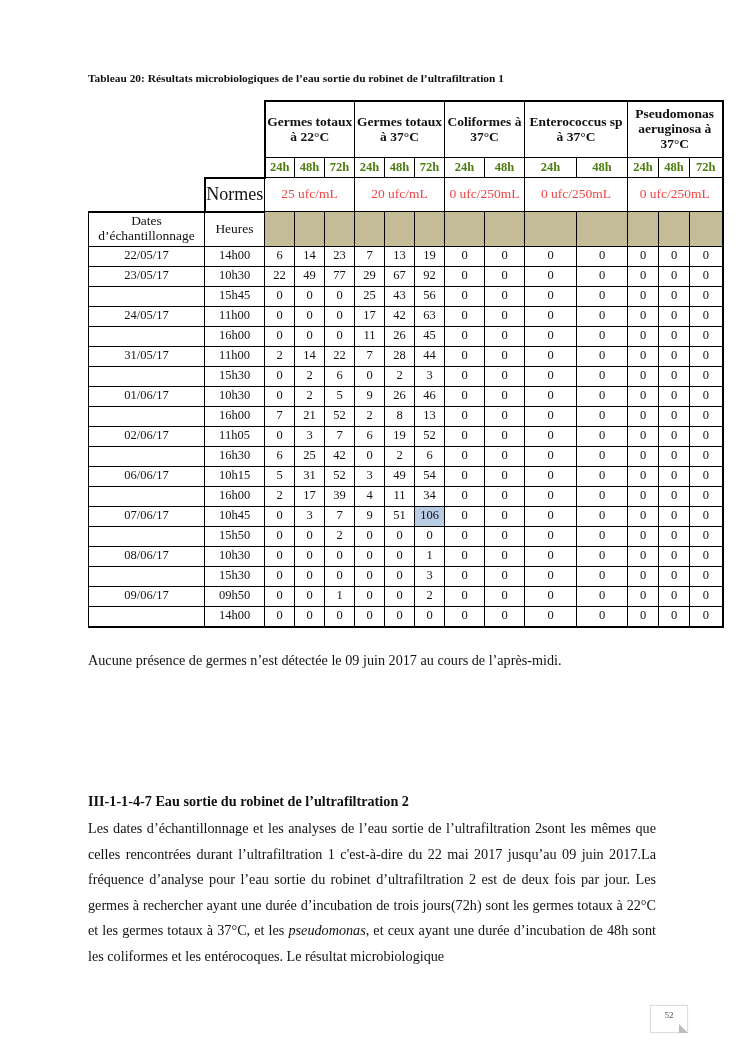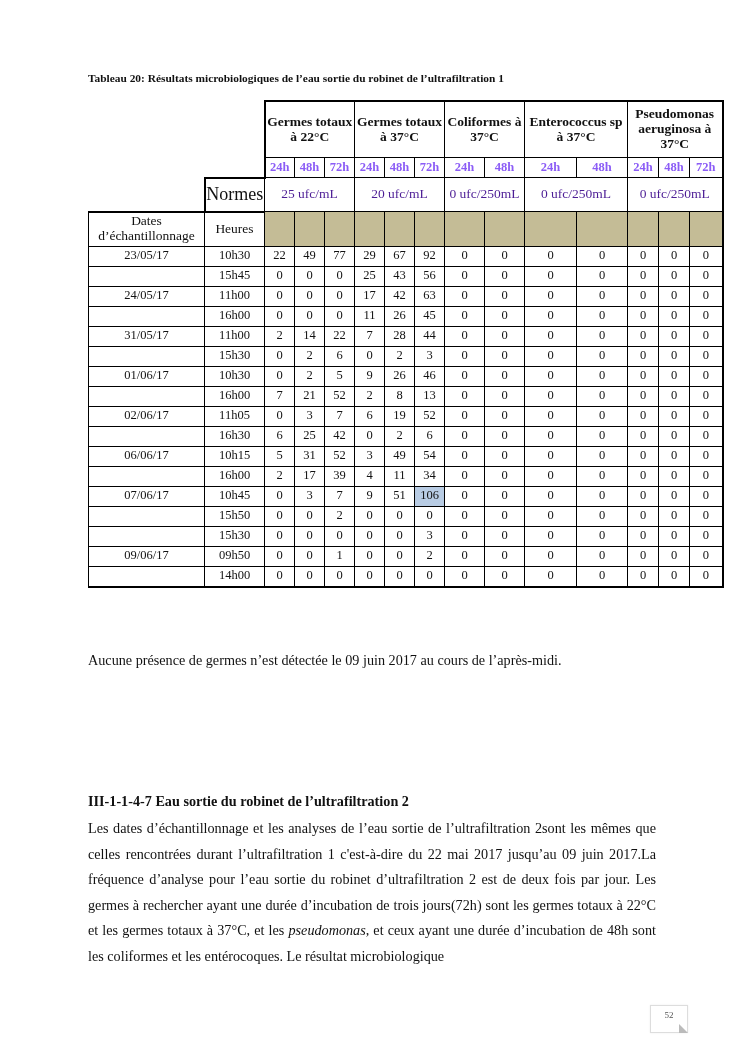--- a/index.html
+++ b/index.html
@@ -5,22 +5,22 @@
   html, body { margin: 0; padding: 0; background: #ffffff; }
   body { width: 745px; height: 1053px; position: relative; overflow: hidden;
          font-family: "Liberation Serif", "DejaVu Serif", serif; color: #111; }
   .caption { position: absolute; left: 88px; top: 72px; font-size: 11.4px; font-weight: bold; white-space: nowrap; }
 
   table.res { position: absolute; left: 88px; top: 100px; border-collapse: collapse; table-layout: fixed;
               font-size: 12.5px; }
   table.res td { border: 1px solid #000; text-align: center; vertical-align: middle; padding: 0; line-height: 1.1; }
   table.res td.none { border: none; }
   .hdr { font-weight: bold; font-size: 13.5px; line-height: 1.2; height: 55px; }
-  .sub { font-weight: bold; color: #8b5cf6; font-size: 12.5px; height: 19px; }
-  .norm { color: #4c1d95; font-size: 13.5px; height: 33px; }
+  .sub { font-weight: bold; color: #4d7c0f; font-size: 12.5px; height: 19px; }
+  .norm { color: #ef4444; font-size: 13.5px; height: 33px; }
   .normlbl { font-weight: normal; font-size: 18px; border-left: 2px solid #000 !important; }
   .tan { background: #c4bc96; }
   tr.data td { height: 19px; font-size: 12.5px; }
   .datelbl { font-size: 13.5px; height: 33px; }
   .thick-r { border-right: 2px solid #000 !important; }
   .thick-b { border-bottom: 2px solid #000 !important; }
   .thick-t { border-top: 2px solid #000 !important; }
 
   .para { position: absolute; left: 88px; width: 568px; font-size: 14.2px; line-height: 25.5px; text-align: justify; }
   .para p { margin: 0; }
@@ -101,20 +101,37 @@
         <td class="tan" style="background: rgb(196, 188, 150);"></td>
         <td class="tan" style="background: rgb(196, 188, 150);"></td>
         <td class="tan" style="background: rgb(196, 188, 150);"></td>
         <td class="tan" style="background: rgb(196, 188, 150);"></td>
         <td class="tan" style="background: rgb(196, 188, 150);"></td>
         <td class="tan" style="background: rgb(196, 188, 150);"></td>
         <td class="tan" style="background: rgb(196, 188, 150);"></td>
         <td class="tan thick-r" style="background: rgb(196, 188, 150);"></td>
       </tr>
       <tr class="data">
+        <td class="">22/05/17</td>
+        <td class="">14h00</td>
+        <td class="">6</td>
+        <td class="">14</td>
+        <td class="">23</td>
+        <td class="">7</td>
+        <td class="">13</td>
+        <td class="">19</td>
+        <td class="">0</td>
+        <td class="">0</td>
+        <td class="">0</td>
+        <td class="">0</td>
+        <td class="">0</td>
+        <td class="">0</td>
+        <td class="thick-r">0</td>
+      </tr>
+      <tr class="data">
         <td class="">23/05/17</td>
         <td class="">10h30</td>
         <td class="">22</td>
         <td class="">49</td>
         <td class="">77</td>
         <td class="">29</td>
         <td class="">67</td>
         <td class="">92</td>
         <td class="">0</td>
         <td class="">0</td>
@@ -339,20 +356,37 @@
         <td class="">0</td>
         <td class="">0</td>
         <td class="">0</td>
         <td class="">0</td>
         <td class="">0</td>
         <td class="">0</td>
         <td class="">0</td>
         <td class="thick-r">0</td>
       </tr>
       <tr class="data">
+        <td class="">08/06/17</td>
+        <td class="">10h30</td>
+        <td class="">0</td>
+        <td class="">0</td>
+        <td class="">0</td>
+        <td class="">0</td>
+        <td class="">0</td>
+        <td class="">1</td>
+        <td class="">0</td>
+        <td class="">0</td>
+        <td class="">0</td>
+        <td class="">0</td>
+        <td class="">0</td>
+        <td class="">0</td>
+        <td class="thick-r">0</td>
+      </tr>
+      <tr class="data">
         <td class=""></td>
         <td class="">15h30</td>
         <td class="">0</td>
         <td class="">0</td>
         <td class="">0</td>
         <td class="">0</td>
         <td class="">0</td>
         <td class="">3</td>
         <td class="">0</td>
         <td class="">0</td>

